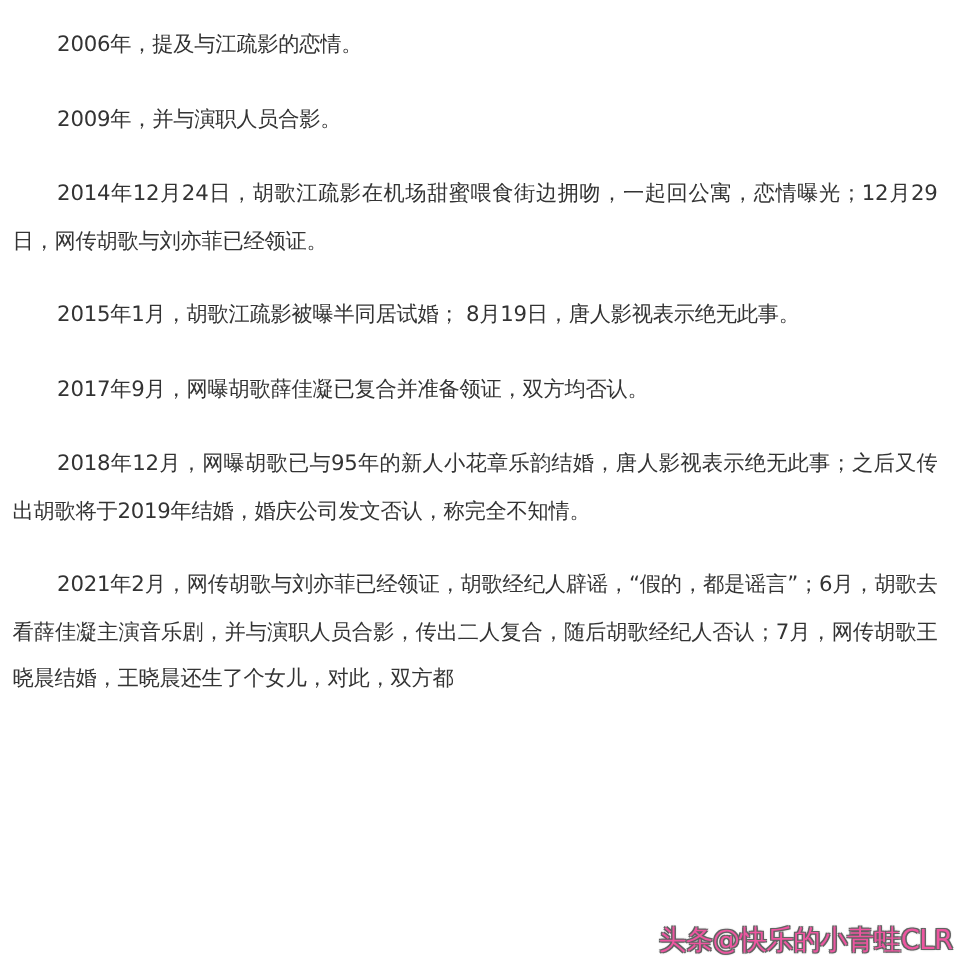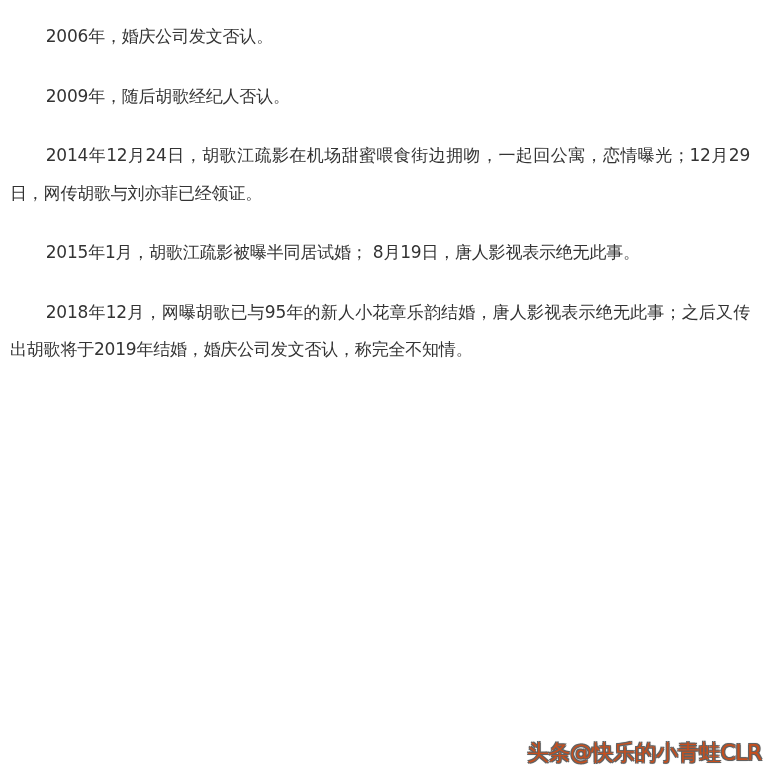--- a/index.html
+++ b/index.html
@@ -29,35 +29,37 @@
       letter-spacing: -0.2px;
       word-break: break-all;
       text-align: justify;
     }
     .watermark {
       position: absolute;
       left: 527px;
       top: 735px;
       font-size: 22px;
       line-height: 36px;
-      color: #c2410c;
+      color: #ec4899;
       font-family: "DejaVu Sans", "Liberation Sans", sans-serif;
       text-shadow:
         -1px -1px 0 #555, 1px -1px 0 #555,
         -1px 1px 0 #555, 1px 1px 0 #555,
         0 0 2px #333;
       white-space: nowrap;
       opacity: 0.92;
       letter-spacing: -0.5px;
     }
   </style>
 </head>
 <body>
 
 <div class="article">
-  <p class="para">2006年，婚庆公司发文否认。</p>
-  <p class="para">2009年，随后胡歌经纪人否认。</p>
+  <p class="para">2006年，提及与江疏影的恋情。</p>
+  <p class="para">2009年，并与演职人员合影。</p>
   <p class="para">2014年12月24日，胡歌江疏影在机场甜蜜喂食街边拥吻，一起回公寓，恋情曝光；12月29日，网传胡歌与刘亦菲已经领证。</p>
   <p class="para">2015年1月，胡歌江疏影被曝半同居试婚； 8月19日，唐人影视表示绝无此事。</p>
+  <p class="para">2017年9月，网曝胡歌薛佳凝已复合并准备领证，双方均否认。</p>
   <p class="para">2018年12月，网曝胡歌已与95年的新人小花章乐韵结婚，唐人影视表示绝无此事；之后又传出胡歌将于2019年结婚，婚庆公司发文否认，称完全不知情。</p>
+  <p class="para">2021年2月，网传胡歌与刘亦菲已经领证，胡歌经纪人辟谣，“假的，都是谣言”；6月，胡歌去看薛佳凝主演音乐剧，并与演职人员合影，传出二人复合，随后胡歌经纪人否认；7月，网传胡歌王晓晨结婚，王晓晨还生了个女儿，对此，双方都</p>
 </div>
 
 <div class="watermark">头条@快乐的小青蛙CLR</div>
 
 </body></html>

